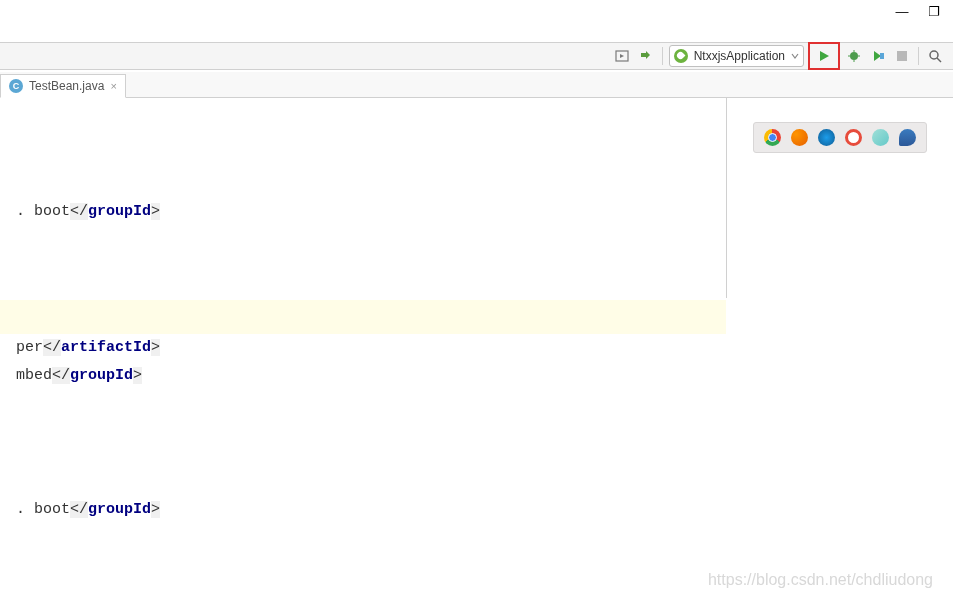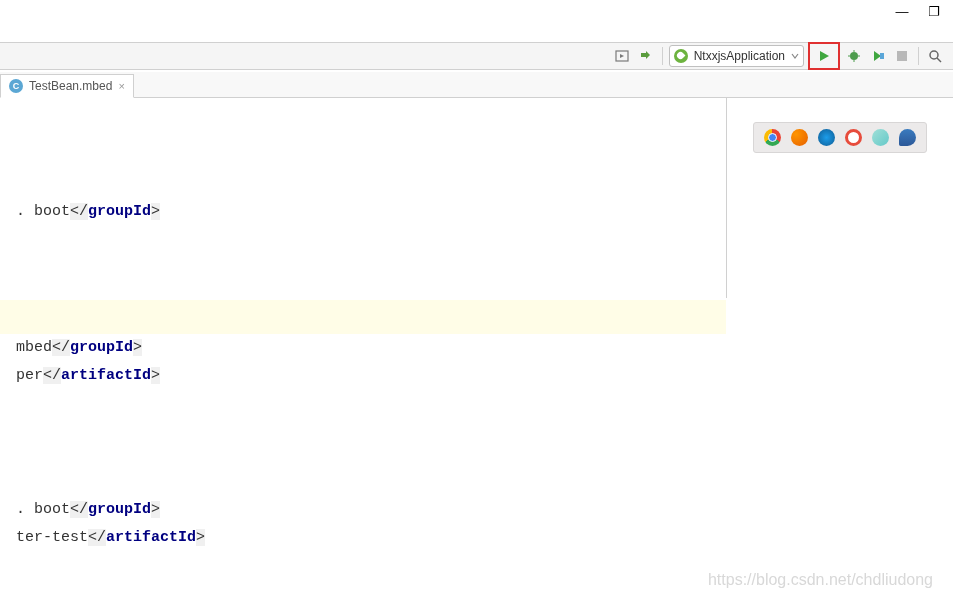--- a/index.html
+++ b/index.html
@@ -261,35 +261,34 @@
     <svg width="14" height="14" viewBox="0 0 14 14">
         <circle cx="6" cy="6" r="4" fill="none" stroke="#666" stroke-width="1.5"></circle>
         <line x1="9" y1="9" x2="13" y2="13" stroke="#666" stroke-width="1.5"></line>
       </svg>
   </div>
 </div>
 
 <div class="tabbar">
   <div class="file-tab">
     <div class="class-icon">C</div>
-    <span>TestBean.mbed</span>
+    <span>TestBean.java</span>
     <span class="close-x">×</span>
   </div>
 </div>
 
 <div class="editor">
   <div style="height:100px"></div>
   <div class="editor-line"><span>. boot</span><span class="tag-punct">&lt;/</span><span class="tag-name">groupId</span><span class="tag-punct">&gt;</span></div>
   <div style="height:74px"></div>
   <div class="editor-highlight"></div>
+  <div class="editor-line"><span>per</span><span class="tag-punct">&lt;/</span><span class="tag-name">artifactId</span><span class="tag-punct">&gt;</span></div>
   <div class="editor-line"><span>mbed</span><span class="tag-punct">&lt;/</span><span class="tag-name">groupId</span><span class="tag-punct">&gt;</span></div>
-  <div class="editor-line"><span>per</span><span class="tag-punct">&lt;/</span><span class="tag-name">artifactId</span><span class="tag-punct">&gt;</span></div>
   <div style="height:106px"></div>
   <div class="editor-line"><span>. boot</span><span class="tag-punct">&lt;/</span><span class="tag-name">groupId</span><span class="tag-punct">&gt;</span></div>
-  <div class="editor-line"><span>ter-test</span><span class="tag-punct">&lt;/</span><span class="tag-name">artifactId</span><span class="tag-punct">&gt;</span></div>
 </div>
 
 <div class="right-gutter"></div>
 
 <div class="browser-panel">
   <div class="browser-icon" style="background:conic-gradient(#ea4335 0 120deg,#34a853 120deg 240deg,#fbbc05 240deg 360deg);position:relative">
       <div style="position:absolute;top:4px;left:4px;width:9px;height:9px;border-radius:50%;background:#4285f4;border:1px solid #fff"></div>
     </div>
   <div class="browser-icon" style="background:radial-gradient(circle at 30% 30%,#ff9500,#e66000)"></div>
   <div class="browser-icon" style="background:radial-gradient(circle,#1c9dea,#0f5c94)"></div>

